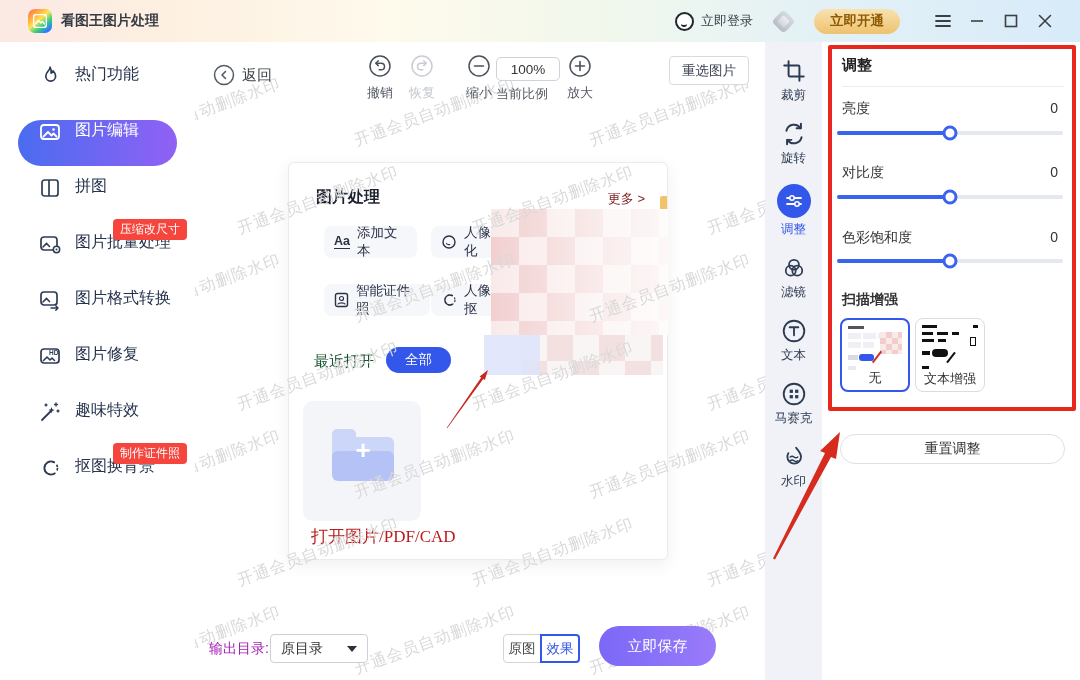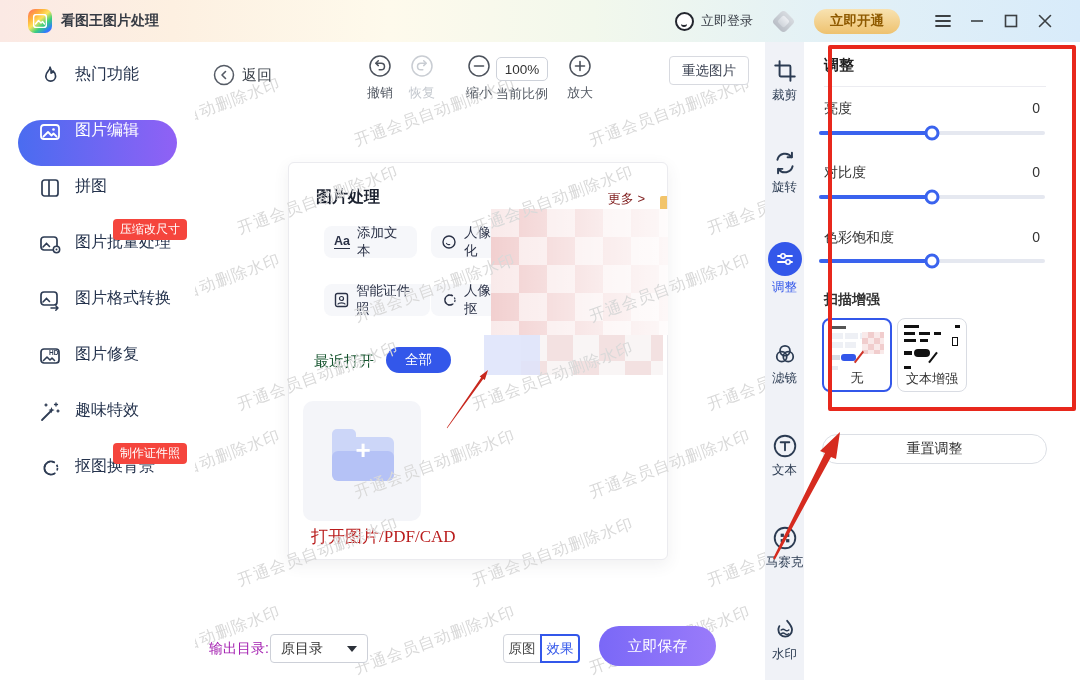--- a/index.html
+++ b/index.html
@@ -44,21 +44,21 @@
   
   .main { width:570px; position:relative; background:#fff; flex:none; overflow:hidden; }
   .wm { position:absolute; font-size:16px; color:#d9d9d9; white-space:nowrap; transform:rotate(-20deg); letter-spacing:1px; z-index:5; pointer-events:none;}
 
   .mtoolbar { position:absolute; left:0; top:10px; width:100%; height:52px; z-index:6; }
   .back-btn { position:absolute; left:18px; top:12px; display:flex; align-items:center; cursor:pointer; }
   .back-btn span { font-size:15px; color:#3a4049; margin-left:7px; }
   .ticon { position:absolute; width:44px; text-align:center; cursor:pointer; }
   .ticon .cap { font-size:13px; color:#555b65; margin-top:2px; }
   .ticon.disabled .cap { color:#c5c9cf; }
-  .scalebox { position:absolute; left:301px; top:5px; width:52px; height:24px; border:1.4px solid #ced2da;
+  .scalebox { position:absolute; left:301px; top:5px; width:64px; height:24px; border:1.4px solid #ced2da;
     border-radius:5px; font-size:13.5px; color:#333; display:flex; align-items:center; justify-content:center; background:#fff; cursor:pointer;}
   .scale-cap { position:absolute; left:285px; top:33px; width:84px; text-align:center; font-size:13px; color:#555b65; }
   .reselect-btn { position:absolute; right:16px; top:4px; height:29px; padding:0 12px; background:#fff;
     border:1px solid #d8dae0; border-radius:4px; font-size:13.5px; color:#3b4252; cursor:pointer; }
 
   
   .pcard { position:absolute; left:93px; top:120px; width:380px; height:398px; background:#fff;
     border:1px solid #ebebef; border-radius:6px; box-shadow:0 5px 16px rgba(60,60,80,.08); z-index:1; }
   .p-title { position:absolute; left:27px; top:24px; font-size:16px; font-weight:700; color:#1c2230; }
   .p-more { position:absolute; right:22px; top:27px; font-size:13px; color:#7f1d1d; }
@@ -93,21 +93,21 @@
   .caret { margin-left:auto; width:0; height:0; border-left:5px solid transparent; border-right:5px solid transparent; border-top:6px solid #2c313a; }
   .seg { position:absolute; left:308px; top:8px; display:flex; }
   .seg .s1 { width:38px; height:29px; border:1px solid #d2d5dc; border-radius:4px 0 0 4px; background:#fff; font-size:13.5px; color:#444;
     display:flex; align-items:center; justify-content:center; cursor:pointer;}
   .seg .s2 { width:40px; height:29px; border:2px solid #3357ea; border-radius:0 4px 4px 0; margin-left:-1px; background:#fff;
     font-size:13.5px; color:#3357ea; display:flex; align-items:center; justify-content:center; cursor:pointer;}
   .save-btn { position:absolute; left:404px; top:0; width:117px; height:40px; border:none; border-radius:21px;
     background:linear-gradient(90deg,#7a68f7,#9a7bfa); color:#fff; font-size:15px; cursor:pointer; }
 
   
-  .rail { width:39px; background:#f0f2f7; flex:none; display:flex; flex-direction:column; align-items:center; padding-top:16px;justify-content:space-between; }
+  .rail { width:57px; background:#f0f2f7; flex:none; display:flex; flex-direction:column; align-items:center; padding-top:16px; }
   .rtool { display:flex; flex-direction:column; align-items:center; margin-bottom:17px; cursor:pointer; }
   .rtool .rlabel { font-size:12.5px; color:#2b3b52; margin-top:3px; }
   .rtool.active .rlabel { color:#3357ea; }
   .rtool .blue-circle { width:34px; height:34px; border-radius:50%; background:#3357ea; display:flex; align-items:center; justify-content:center; }
 
   
   .panel { width:258px; background:#fff; position:relative; flex:none; }
   .pn-title { position:absolute; left:20px; top:14px; font-size:15px; font-weight:700; color:#222; }
   .pn-div { position:absolute; left:20px; right:16px; top:44px; height:1px; background:#ececf1; }
   .sl-row { position:absolute; left:20px; right:22px; display:flex; justify-content:space-between; font-size:14px; color:#333; }

